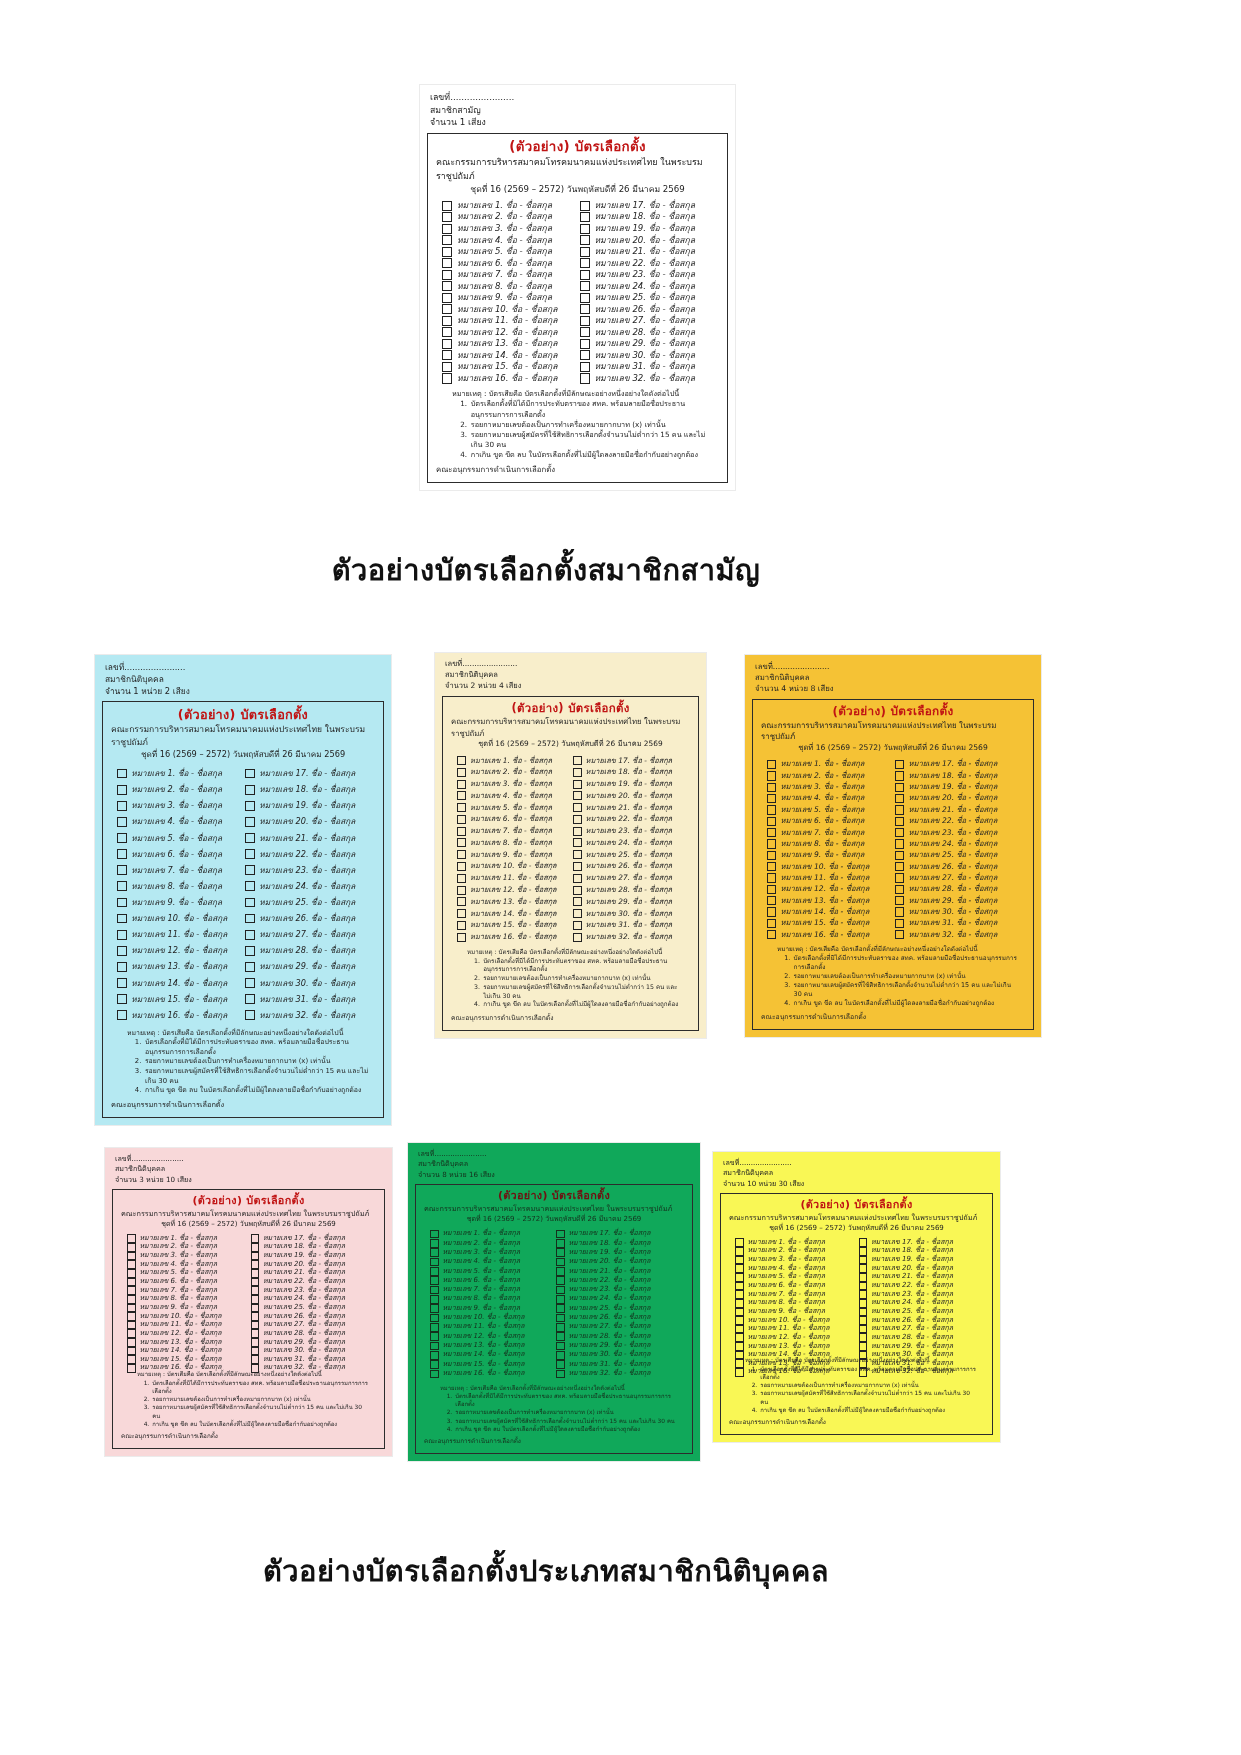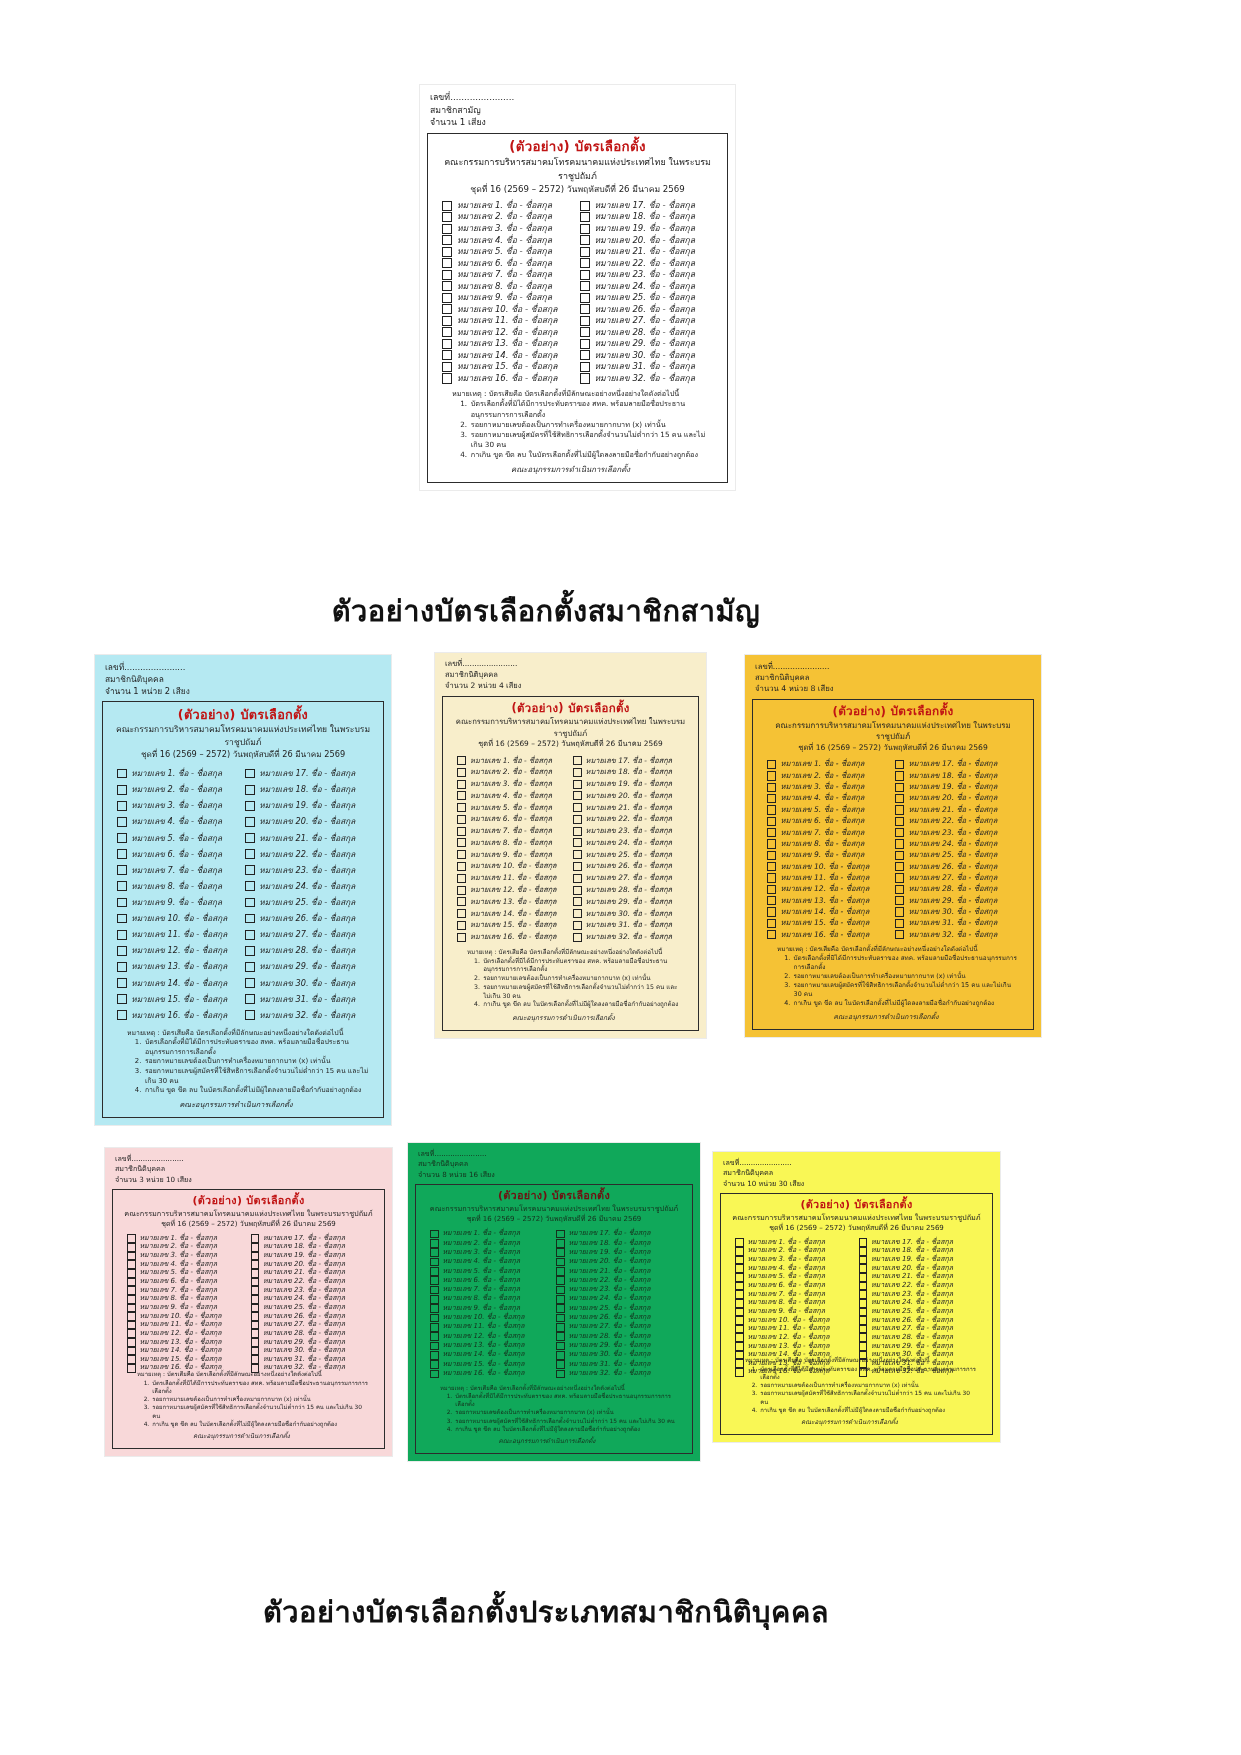--- a/index.html
+++ b/index.html
@@ -4,21 +4,20 @@
 <style>
   html,body{margin:0;padding:0;}
   body{
     width:1241px;height:1755px;position:relative;background:#ffffff;
     font-family:"DejaVu Sans",sans-serif;color:#222;
   }
   .caption{
     position:absolute;left:0;width:1092px;text-align:center;
     font-weight:bold;font-size:29px;color:#111;letter-spacing:0.5px;
     font-family:"DejaVu Sans",sans-serif;
-    margin-top:41px;
   }
   #caption-1{top:547px;}
   #caption-2{top:1548px;}
 
   .card{
     position:absolute;display:flex;flex-direction:column;
     box-shadow:0 0 0 1px rgba(0,0,0,0.08);
     color:#222;
   }
   
@@ -37,33 +36,33 @@
   .card-head .line{white-space:nowrap;}
   .card-box{
     flex:1;margin:2px 7px 7px 7px;border:1.4px solid #2c2c2c;
     display:flex;flex-direction:column;padding:4px 8px 4px 8px;min-height:0;
     background:transparent;
   }
   .ballot-title{
     text-align:center;font-weight:bold;font-size:1.55em;line-height:1.35;
     letter-spacing:0.3px;
   }
-  .ballot-org{text-align:center;font-size:1.04em;line-height:1.5;}
+  .ballot-org{font-size:1.04em;line-height:1.5;}
   .ballot-term{text-align:center;font-size:1.0em;line-height:1.4;margin-bottom:2px;}
   .cols{flex:1;display:flex;padding:3px 2px 2px 6px;min-height:0;}
   .col{flex:1;display:flex;flex-direction:column;justify-content:space-around;min-height:0;font-style:italic;}
   .row{display:flex;align-items:center;white-space:nowrap;line-height:1.1;}
   .cb{
     width:0.95em;height:0.95em;border:1px solid currentColor;background:transparent;
     display:inline-block;flex:0 0 auto;margin-right:0.55em;
   }
   .notes{font-size:0.84em;line-height:1.4;padding:3px 6px 0 16px;}
   .notes ol{margin:0 0 0 0;padding-left:2.4em;}
   .notes li{padding-left:0.2em;}
-  .signoff{text-align:center;font-size:0.9em;padding:3px 14px 3px 0;font-style:italic;}
+  .signoff{text-align:left;font-size:0.9em;padding:3px 14px 3px 0;}
 </style>
 </head>
 <body>
 
 <div id="cards-layer">
     <div class="card" id="card-slot-0" style="background: rgb(255, 255, 255); color: rgb(34, 34, 34);">
     <div class="card-head">
       <div class="line">เลขที่.......................</div>
       <div class="line">สมาชิกสามัญ</div>
       <div class="line">จำนวน 1 เสียง</div>

